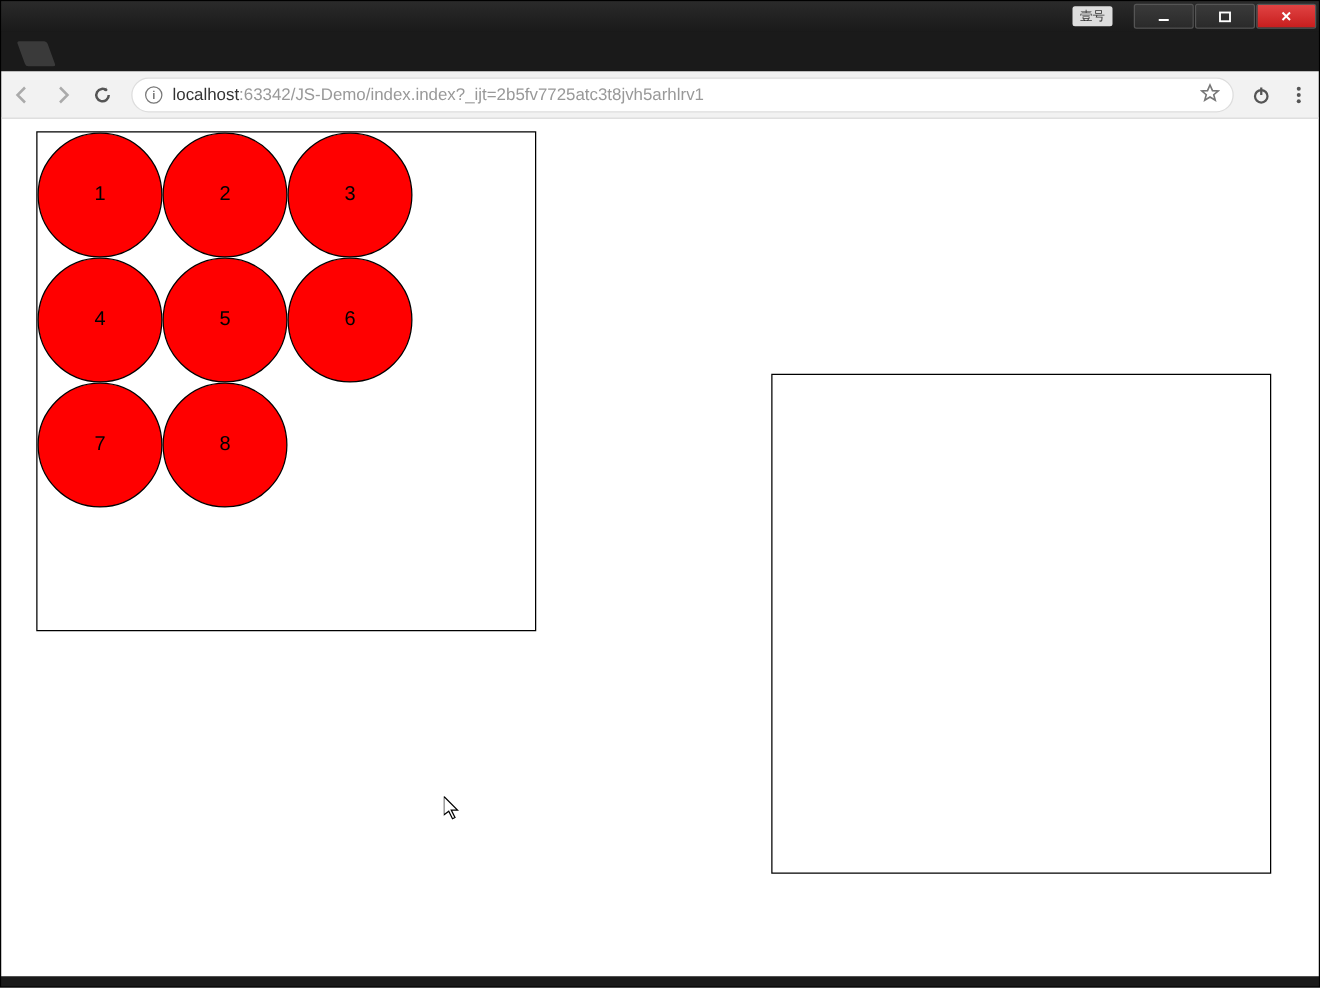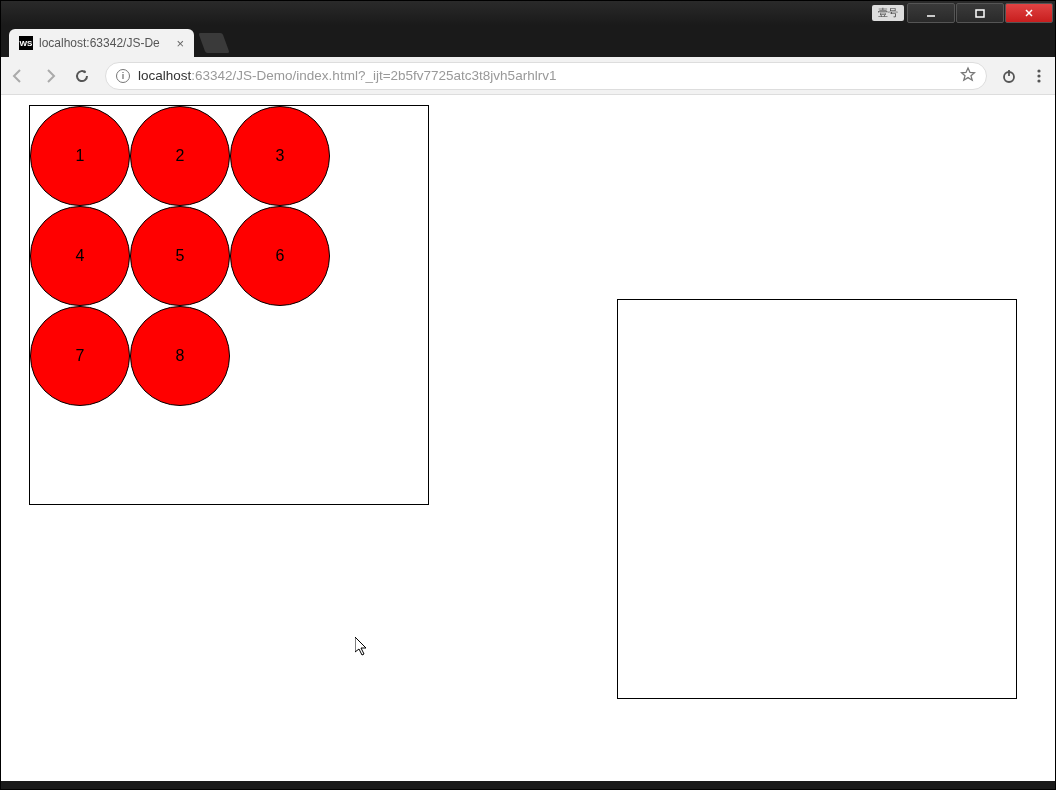--- a/index.html
+++ b/index.html
@@ -29,21 +29,21 @@
       justify-content: flex-end;
       align-items: center;
       padding-right: 2px;
     }
     .title-bar-label {
       background: #ddd;
       color: #333;
       font-size: 10px;
       padding: 1px 6px;
       border-radius: 2px;
-      margin-right: 2px;
+      margin-right: 16px;
     }
     .title-bar-btn {
       width: 48px;
       height: 20px;
       margin-left: 1px;
       display: flex;
       align-items: center;
       justify-content: center;
       background: linear-gradient(to bottom, #3a3a3a, #2a2a2a);
       border: 1px solid #555;
@@ -221,25 +221,20 @@
     </div>
     <div class="title-bar-btn close">
       <svg width="12" height="12" viewBox="0 0 12 12">
           <line x1="3" y1="3" x2="9" y2="9"></line>
           <line x1="9" y1="3" x2="3" y2="9"></line>
         </svg>
     </div>
   </div>
 
   <div class="chrome-tabs-area">
-    <div class="chrome-tab">
-      <div class="favicon">WS</div>
-      <span>localhost:63342/JS-De</span>
-      <span class="tab-close">×</span>
-    </div>
     <div class="new-tab"></div>
   </div>
 
   <div class="address-bar-row">
     <span class="nav-icon">
       <svg width="18" height="18" viewBox="0 0 18 18" fill="none" stroke="#aaa" stroke-width="2">
           <polyline points="11,3 5,9 11,15"></polyline>
         </svg>
     </span>
     <span class="nav-icon">
@@ -248,21 +243,21 @@
         </svg>
     </span>
     <span class="nav-icon active">
       <svg width="18" height="18" viewBox="0 0 18 18" fill="none" stroke="#555" stroke-width="2">
           <path d="M 14 9 A 5 5 0 1 1 12.5 5.5"></path>
           <polyline points="12,3 12.8,5.8 10,5.5" fill="#555" stroke="none"></polyline>
         </svg>
     </span>
     <div class="address-bar">
       <span class="info-icon">i</span>
-      <span class="url-text"><span class="url-host">localhost</span><span>:63342/JS-Demo/index.html?_ijt=2b5fv7725atc3t8jvh5arhlrv1</span></span>
+      <span class="url-text"><span class="url-host">localhost</span><span>:63342/JS-Demo/index.index?_ijt=2b5fv7725atc3t8jvh5arhlrv1</span></span>
       <span class="star-icon">
         <svg width="16" height="16" viewBox="0 0 16 16" fill="none" stroke="#777" stroke-width="1.3">
             <polygon points="8,2 10,6.5 14.5,6.8 11,9.8 12.2,14.2 8,11.6 3.8,14.2 5,9.8 1.5,6.8 6,6.5"></polygon>
           </svg>
       </span>
     </div>
     <span class="nav-icon active">
       <svg width="16" height="16" viewBox="0 0 16 16" fill="none" stroke="#555" stroke-width="1.8">
           <circle cx="8" cy="9" r="5"></circle>
           <line x1="8" y1="2" x2="8" y2="8"></line>

